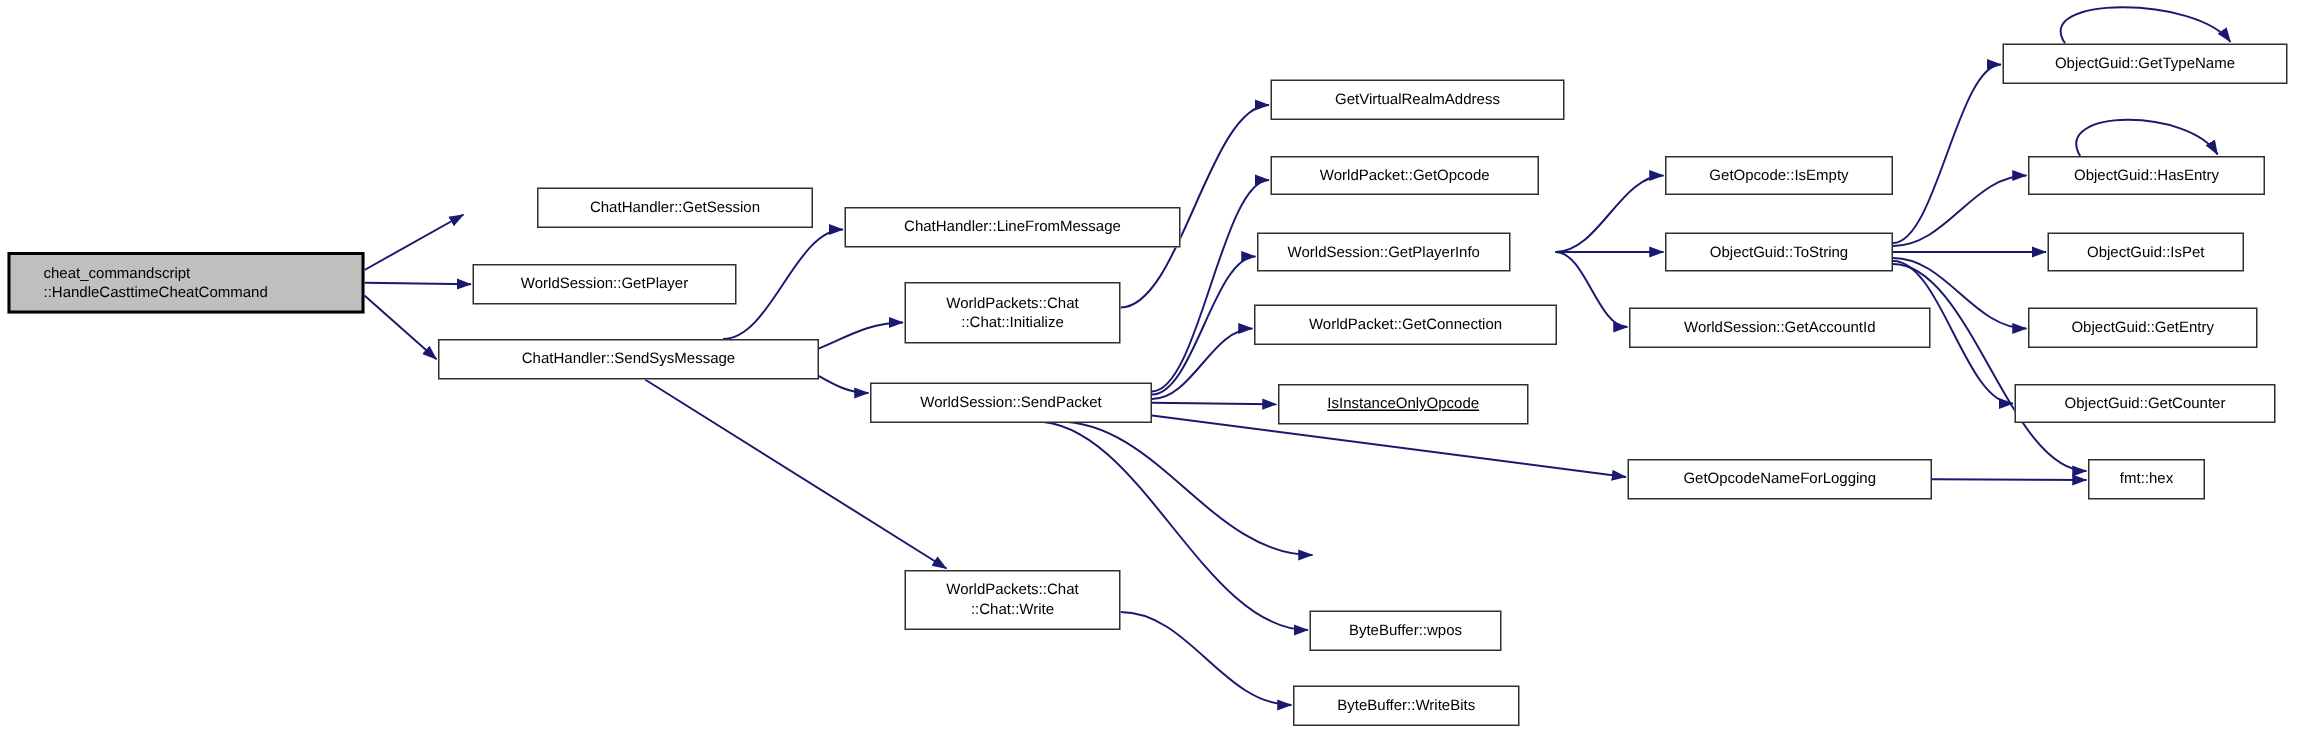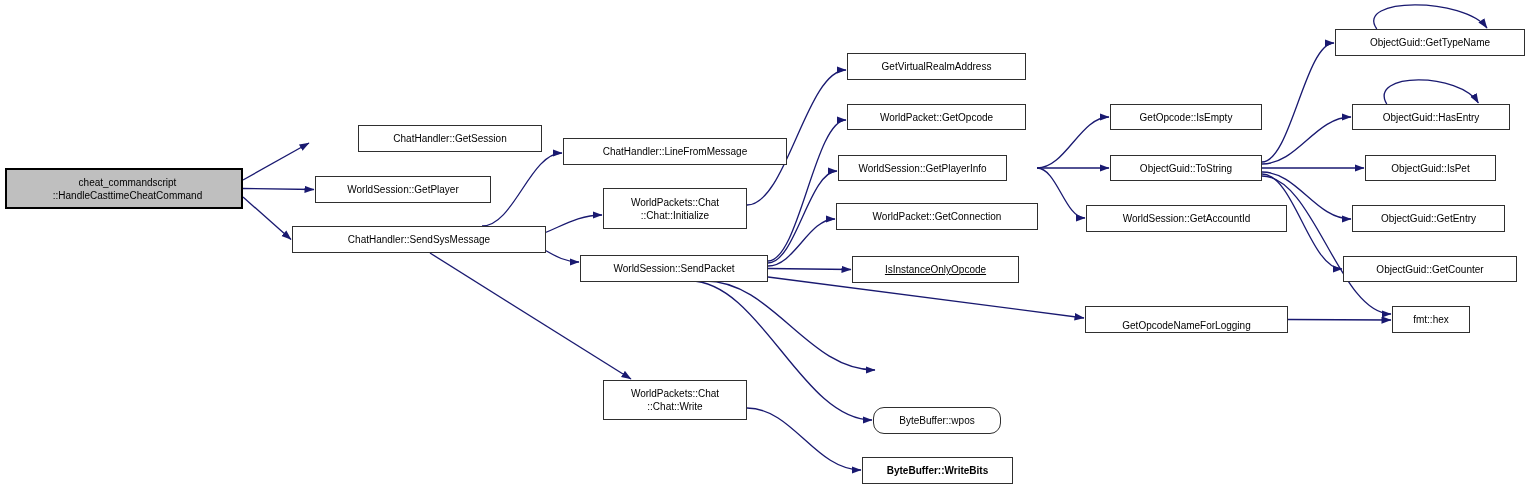--- a/index.html
+++ b/index.html
@@ -17,21 +17,21 @@
     position:absolute; box-sizing:border-box;
     background:var(--node-fill,#ffffff);
     border:1px solid var(--node-border,#2f2f2f);
     display:flex; flex-direction:column; justify-content:center; align-items:center;
     font-size:10px; line-height:1.3; color:#000000; white-space:nowrap;
     pointer-events:auto; cursor:pointer;
   }
   .node.root {
     background:var(--root-fill,#bfbfbf);
     border:2px solid #000000;
-    align-items:center; padding-left:7px;
+    align-items:flex-start; padding-left:22px;
     cursor:default;
   }
 </style>
 </head>
 <body>
 
 <div id="canvas" style="background: rgb(255, 255, 255);">
   <svg id="edge-layer" width="1532" height="491" viewBox="0 0 1532 491" xmlns="http://www.w3.org/2000/svg">
     <defs>
       <marker id="arrow" markerWidth="11" markerHeight="9" refX="9.5" refY="4" orient="auto" markerUnits="userSpaceOnUse">
@@ -84,55 +84,55 @@
       <div class="node" style="left: 563px; top: 138px; width: 224px; height: 27px;">
         <span>ChatHandler::LineFromMessage</span>
       </div>
       <div class="node" style="left: 603px; top: 188px; width: 144px; height: 41px;">
         <span>WorldPackets::Chat</span>
         <span>::Chat::Initialize</span>
       </div>
       <div class="node" style="left: 580px; top: 255px; width: 188px; height: 27px;">
         <span>WorldSession::SendPacket</span>
       </div>
-      <div class="node" style="left: 847px; top: 53px; width: 179px; height: 27px;">
+      <div class="node" style="left: 847px; top: 53px; width: 196px; height: 27px;">
         <span>GetVirtualRealmAddress</span>
       </div>
       <div class="node" style="left: 847px; top: 104px; width: 179px; height: 26px;">
         <span>WorldPacket::GetOpcode</span>
       </div>
       <div class="node" style="left: 838px; top: 155px; width: 169px; height: 26px;">
         <span>WorldSession::GetPlayerInfo</span>
       </div>
       <div class="node" style="left: 836px; top: 203px; width: 202px; height: 27px;">
         <span>WorldPacket::GetConnection</span>
       </div>
       <div class="node" style="left: 852px; top: 256px; width: 167px; height: 27px; text-decoration: underline;">
         <span>IsInstanceOnlyOpcode</span>
       </div>
       <div class="node" style="left: 603px; top: 380px; width: 144px; height: 40px;">
         <span>WorldPackets::Chat</span>
         <span>::Chat::Write</span>
       </div>
-      <div class="node" style="left: 873px; top: 407px; width: 128px; height: 27px; border-radius: 11px;">
+      <div class="node" style="left: 873px; top: 407px; width: 128px; height: 27px;">
         <span>ByteBuffer::wpos</span>
       </div>
-      <div class="node" style="left: 862px; top: 457px; width: 151px; height: 27px; font-weight: bold;">
+      <div class="node" style="left: 862px; top: 457px; width: 151px; height: 27px;">
         <span>ByteBuffer::WriteBits</span>
       </div>
       <div class="node" style="left: 1110px; top: 104px; width: 152px; height: 26px;">
         <span>GetOpcode::IsEmpty</span>
       </div>
       <div class="node" style="left: 1110px; top: 155px; width: 152px; height: 26px; align-items: center;">
         <span>ObjectGuid::ToString</span>
       </div>
       <div class="node" style="left: 1086px; top: 205px; width: 201px; height: 27px;">
         <span>WorldSession::GetAccountId</span>
       </div>
-      <div class="node" style="left: 1085px; top: 306px; width: 203px; height: 27px; justify-content: flex-end;">
+      <div class="node" style="left: 1085px; top: 306px; width: 203px; height: 27px;">
         <span>GetOpcodeNameForLogging</span>
       </div>
       <div class="node" style="left: 1335px; top: 29px; width: 190px; height: 27px;">
         <span>ObjectGuid::GetTypeName</span>
       </div>
       <div class="node" style="left: 1352px; top: 104px; width: 158px; height: 26px;">
         <span>ObjectGuid::HasEntry</span>
       </div>
       <div class="node" style="left: 1365px; top: 155px; width: 131px; height: 26px;">
         <span>ObjectGuid::IsPet</span>

